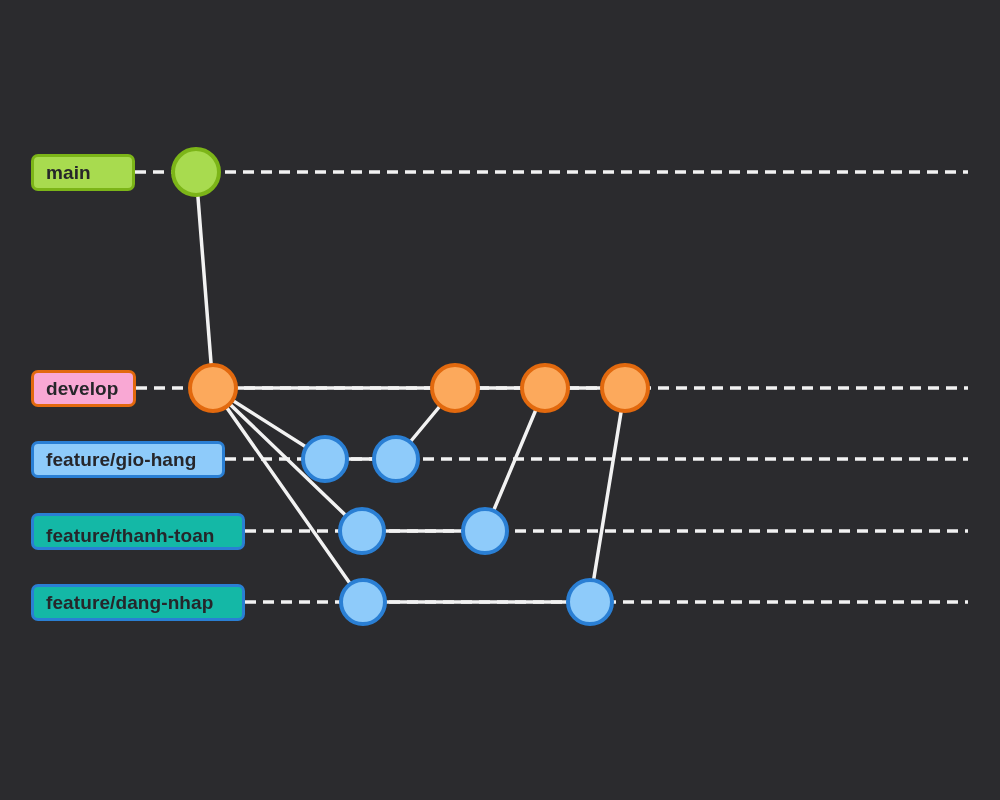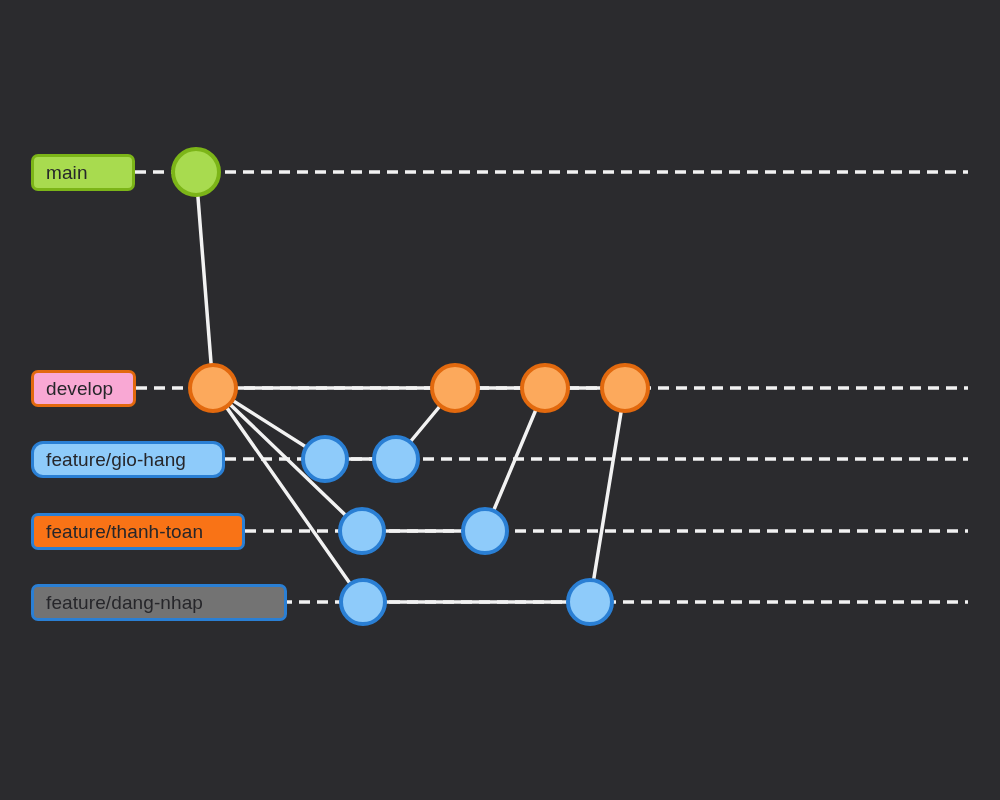--- a/index.html
+++ b/index.html
@@ -31,21 +31,21 @@
     position: absolute;
     box-sizing: border-box;
     display: flex;
     align-items: center;
     justify-content: flex-start;
     padding: 0 12px;
     border-radius: 7px;
     border-style: solid;
     border-width: 3px;
     color: #26262a;
-    font-weight: normal;
+    font-weight: bold;
     font-size: 19px;
     letter-spacing: 0.1px;
     white-space: nowrap;
     font-family: "Liberation Sans", sans-serif;
   }
 </style>
 </head>
 <body>
 
 <div id="canvas">
@@ -86,23 +86,23 @@
         <circle cx="590" cy="602" r="22" fill="#8ecbfa" stroke="#2a7fd4" stroke-width="4"></circle>
       </g>
   </svg>
   <div id="labels">
       <div class="branch-label" style="left: 31px; top: 154px; width: 104px; height: 37px; background: rgb(168, 219, 79); border-color: rgb(124, 181, 24);">
         <span>main</span>
       </div>
       <div class="branch-label" style="left: 31px; top: 370px; width: 105px; height: 37px; background: #f9a8d4; border-color: rgb(226, 105, 14);">
         <span>develop</span>
       </div>
-      <div class="branch-label" style="left: 31px; top: 441px; width: 194px; height: 37px; background: rgb(142, 203, 250); border-color: rgb(42, 127, 212); border-radius: 12px;">
+      <div class="branch-label" style="left: 31px; top: 441px; width: 194px; height: 37px; background: rgb(142, 203, 250); border-color: rgb(42, 127, 212);">
         <span>feature/gio-hang</span>
       </div>
-      <div class="branch-label" style="left: 31px; top: 513px; width: 214px; height: 37px; background: #f97316; border-color: rgb(42, 127, 212);">
+      <div class="branch-label" style="left: 31px; top: 513px; width: 214px; height: 37px; background: #14b8a6; border-color: rgb(42, 127, 212); align-items: flex-end;">
         <span>feature/thanh-toan</span>
       </div>
-      <div class="branch-label" style="left: 31px; top: 584px; width: 256px; height: 37px; background: #737373; border-color: rgb(42, 127, 212);">
+      <div class="branch-label" style="left: 31px; top: 584px; width: 214px; height: 37px; background: #14b8a6; border-color: rgb(42, 127, 212);">
         <span>feature/dang-nhap</span>
       </div>
     </div>
 </div>
 
 </body></html>

